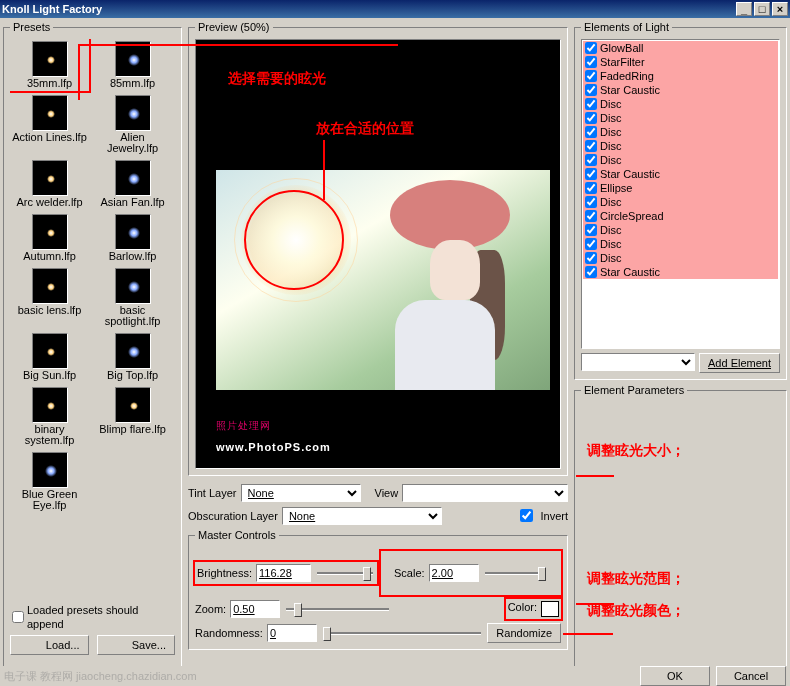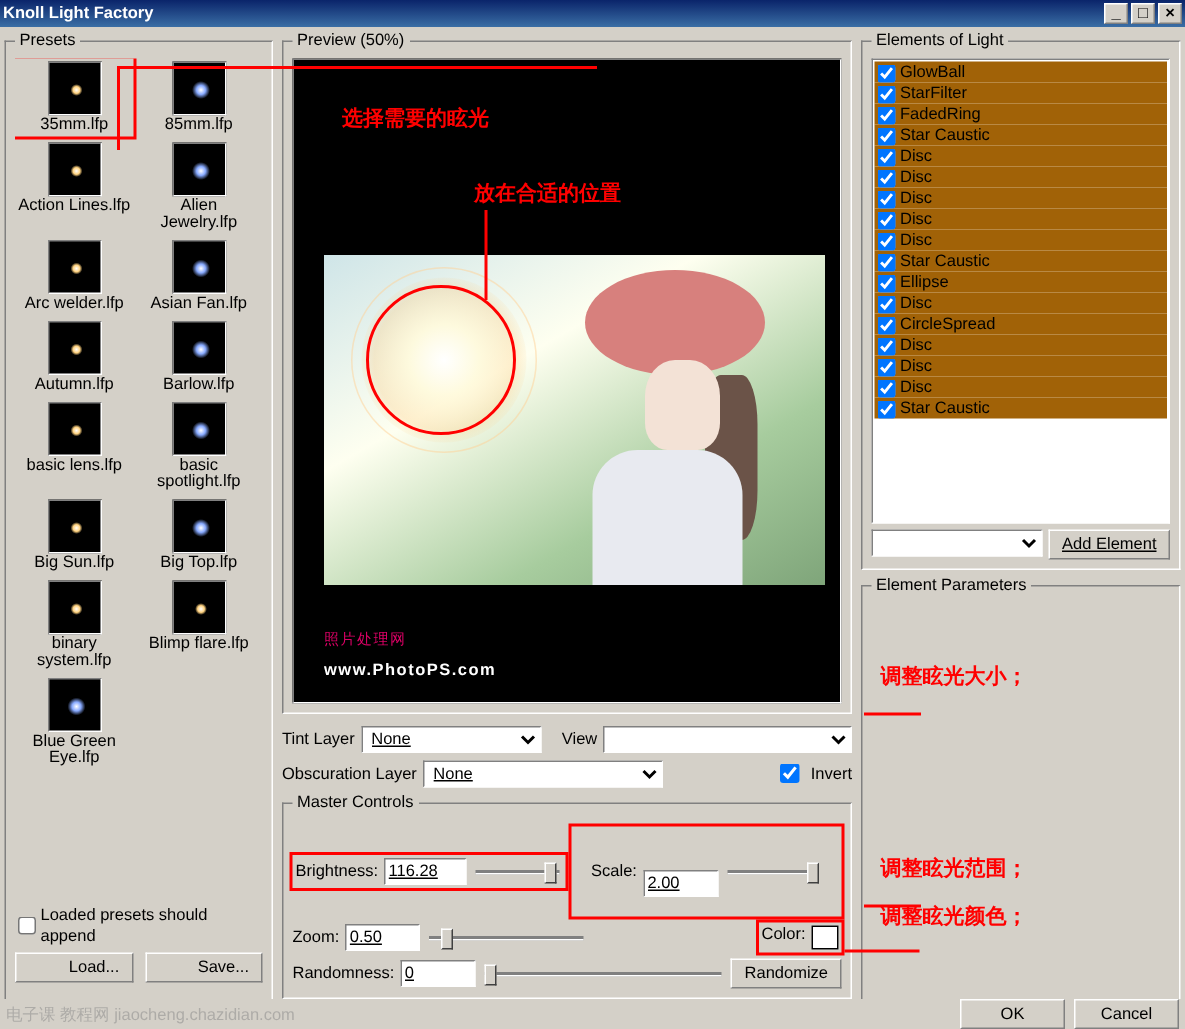--- a/index.html
+++ b/index.html
@@ -18,21 +18,21 @@
 .preset-grid-inner { display: grid; grid-template-columns: 75px 75px; gap: 6px 8px; }
 .preset { display: flex; flex-direction: column; align-items: center; }
 .preset .thumb { width: 36px; height: 36px; background: #000; border: 1px solid #fff; border-top-color: #808080; border-left-color: #808080; position: relative; overflow: hidden; }
 .preset.selected { outline: 2px solid red; outline-offset: 2px; }
 .preset .lbl { text-align: center; margin-top: 1px; line-height: 11px; }
 .flare-dot { position: absolute; width: 8px; height: 8px; border-radius: 50%; background: radial-gradient(#fff,#ffd27f 40%, transparent 70%); top: 14px; left: 14px; }
 .flare-spike { position: absolute; width: 14px; height: 14px; top: 11px; left: 11px; background: radial-gradient(#fff,#88aaff 30%, transparent 60%); }
 .chkrow { display: flex; align-items: center; padding: 0 2px; line-height: 14px; }
 .chkrow input { margin: 0 3px 0 0; width:12px; height:12px; }
 .elements-list { height: 310px; overflow-y: auto; background: #fff; border: 1px solid #808080; border-right-color:#fff; border-bottom-color:#fff; padding: 1px; }
-.elements-list .chkrow { background: #a16207; align-items: flex-end; }
+.elements-list .chkrow { background: #fca5a5; }
 .row { display: flex; align-items: center; margin-top: 4px; gap: 4px; }
 .row label { white-space: nowrap; }
 input[type=text], select { border: 1px solid #808080; border-right-color:#fff; border-bottom-color:#fff; background:#fff; height:18px; padding: 1px 2px; font-size:11px;text-decoration:underline; }
 button, .btn { background:#d4d0c8; border: 1px solid #fff; border-right-color:#808080; border-bottom-color:#808080; height:20px; padding: 0 8px; font-size:11px; cursor: pointer; }
 .preview-box { width: 100%; height: 430px; background:#000; position: relative; border:1px solid #808080; border-right-color:#fff; border-bottom-color:#fff; }
 .photo { position:absolute; top:130px; left:20px; width:334px; height:220px; background: linear-gradient(150deg,#cfe5e8 0%,#fefff0 35%,#a7cc9e 70%,#7fa57a 100%); overflow:hidden; }
 .photo .hat { position:absolute; top:10px; right:40px; width:120px; height:70px; border-radius:50%; background:#d7807d; }
 .photo .face { position:absolute; top:70px; right:70px; width:50px; height:60px; background:#f3e2d6; border-radius:40% 40% 30% 30%; }
 .photo .hair { position:absolute; top:80px; right:45px; width:35px; height:110px; background:#6b5348; border-radius:30%; }
 .photo .body { position:absolute; top:130px; right:55px; width:100px; height:100px; background:#e8eaf0; border-radius:30% 30% 10% 10%; }
@@ -223,21 +223,21 @@
       <div class="row">
         <div class="redbox" style="display:flex; align-items:center; gap:4px; padding:2px;">
           <label>Brightness:</label>
           <input type="text" style="width: 55px;" value="116.28">
           <div class="slider" style="width:60px;">
               <div class="thumb" style="left:48px;"></div>
             </div>
         </div>
         <div class="redbox" style="display:flex; align-items:center; gap:4px; padding:13px; flex:1;">
           <label>Scale:</label>
-          <input type="text" style="width: 50px; margin-top: 16px;" value="2.00">
+          <input type="text" style="width: 50px;" value="2.00">
           <div class="slider">
               <div class="thumb" style="right:2px;"></div>
             </div>
         </div>
       </div>
       <div class="row">
         <label>Zoom:</label>
         <input type="text" style="width: 50px;" value="0.50">
         <div class="slider" style="max-width:150px;">
             <div class="thumb" style="left:10px;"></div>

